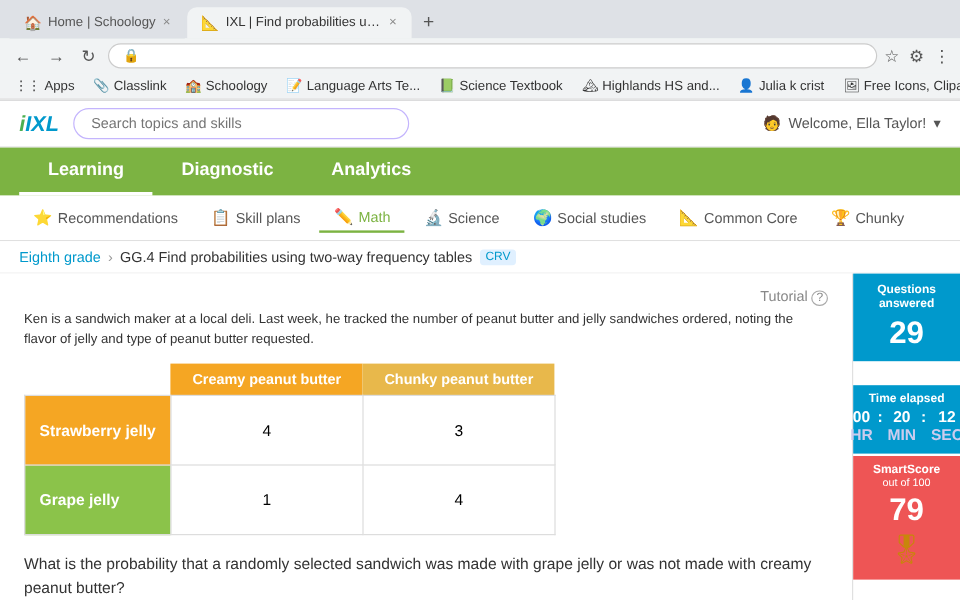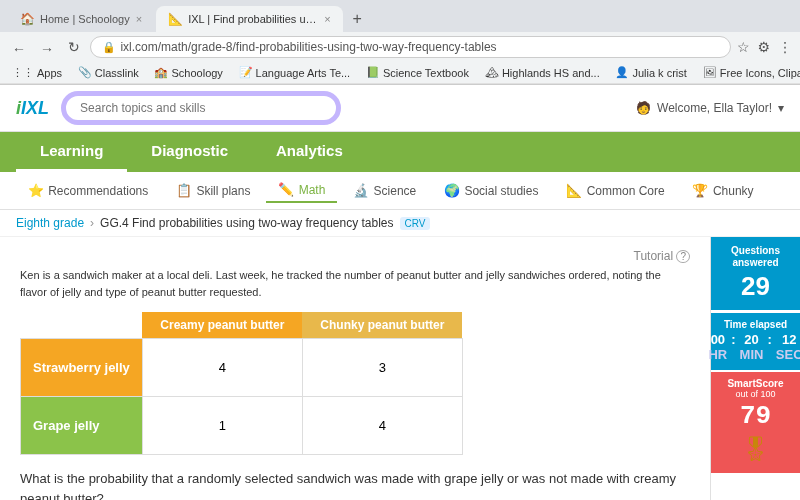--- a/index.html
+++ b/index.html
@@ -25,21 +25,21 @@
     .browser-icon { font-size: 14px; color: #555; cursor: pointer; }
 
     
     .bookmarks-bar { display: flex; align-items: center; padding: 2px 8px; background: #f1f3f4; border-bottom: 1px solid #e0e0e0; gap: 8px; font-size: 11px; color: #333; }
     .bookmark-item { display: flex; align-items: center; gap: 3px; cursor: pointer; padding: 2px 4px; white-space: nowrap; }
 
     
     .ixl-header { display: flex; align-items: center; padding: 6px 16px; background: #fff; border-bottom: 1px solid #e0e0e0; gap: 12px; }
     .ixl-logo { font-size: 18px; font-weight: bold; color: #4CAF50; font-style: italic; }
     .ixl-logo span { color: #0099cc; }
-    .ixl-search { flex: 1; max-width: 280px; border: 5px solid #c4b5fd; border-radius: 20px; padding: 5px 14px; font-size: 12px; color: #999; }
+    .ixl-search { flex: 1; max-width: 280px; border: 1px solid #c4b5fd; border-radius: 20px; padding: 5px 14px; font-size: 12px; color: #999; }
     .header-right { margin-left: auto; display: flex; align-items: center; gap: 6px; font-size: 12px; color: #555; }
     .welcome-text { font-size: 12px; color: #555; }
 
     
     .nav-tabs { background: #7cb342; display: flex; padding: 0 16px; }
     .nav-tab { padding: 10px 24px; color: #fff; font-size: 15px; font-weight: bold; cursor: pointer; text-decoration: none; }
     .nav-tab.active { color: #fff; border-bottom: 3px solid #fff; }
 
     
     .sub-nav { display: flex; align-items: center; padding: 6px 16px; border-bottom: 1px solid #e0e0e0; gap: 4px; background: #fff; }
@@ -72,29 +72,29 @@
     .freq-table .row-label.green { background: #8bc34a; }
 
     .problem-text { font-size: 13px; color: #333; line-height: 1.5; margin-bottom: 8px; }
     .simplify-text { font-size: 18px; color: #333; font-weight: bold; margin-bottom: 10px; }
     .answer-input { width: 60px; border: 2px solid #ccc; border-radius: 3px; padding: 4px 8px; font-size: 13px; display: block; margin-bottom: 10px; }
 
     
     .score-panel { background: #0099cc; color: #fff; text-align: center; padding: 8px 6px 6px; }
     .score-panel-title { font-size: 10px; font-weight: bold; line-height: 1.2; }
     .score-number { font-size: 26px; font-weight: bold; margin: 2px 0; }
-    .time-panel { background: #0099cc; color: #fff; text-align: center; padding: 6px; margin-top: 3px; }
+    .time-panel { background: #0099cc; color: #fff; text-align: center; padding: 6px; margin-top: 20px; }
     .time-panel-title { font-size: 10px; font-weight: bold; }
     .time-display { display: flex; justify-content: center; gap: 4px; font-size: 13px; font-weight: bold; margin: 2px 0; }
     .time-unit { display: flex; flex-direction: column; align-items: center; }
     .time-label { font-size: 13px; color: #cce; text-align: right; }
     .smart-panel { background: #e55; color: #fff; text-align: center; padding: 6px; margin-top: 2px; }
     .smart-title { font-size: 10px; font-weight: bold; }
     .smart-sub { font-size: 9px; }
-    .smart-score { font-size: 26px; font-weight: bold; margin: 2px 0; font-family: Liberation Mono, monospace; }
+    .smart-score { font-size: 26px; font-weight: bold; margin: 2px 0; }
     .ribbon-icon { font-size: 24px; color: #c8860a; margin: 4px auto; display: block; text-align: center; }
 
     .content-wrap { position: relative; }
   </style>
 </head>
 <body>
 
 <div class="browser-chrome">
 
   <div class="tab-bar">
@@ -110,21 +110,20 @@
     </div>
     <button class="new-tab-btn">+</button>
   </div>
 
   <div class="address-bar">
     <button class="nav-btn">←</button>
     <button class="nav-btn">→</button>
     <button class="nav-btn">↻</button>
     <div class="url-bar">
       <span class="url-lock">🔒</span>
-      <span class="url-text">ixl.com/math/grade-8/find-probabilities-using-two-way-frequency-tables</span>
     </div>
     <div class="browser-icons">
       <span class="browser-icon">☆</span>
       <span class="browser-icon">⚙</span>
       <span class="browser-icon">⋮</span>
     </div>
   </div>
 
   <div class="bookmarks-bar">
     <span class="bookmark-item">

